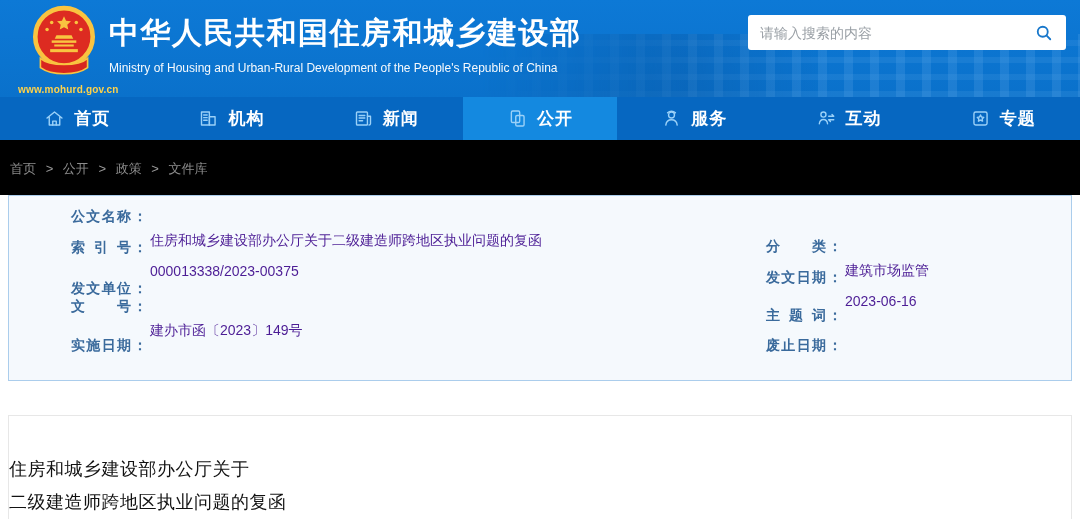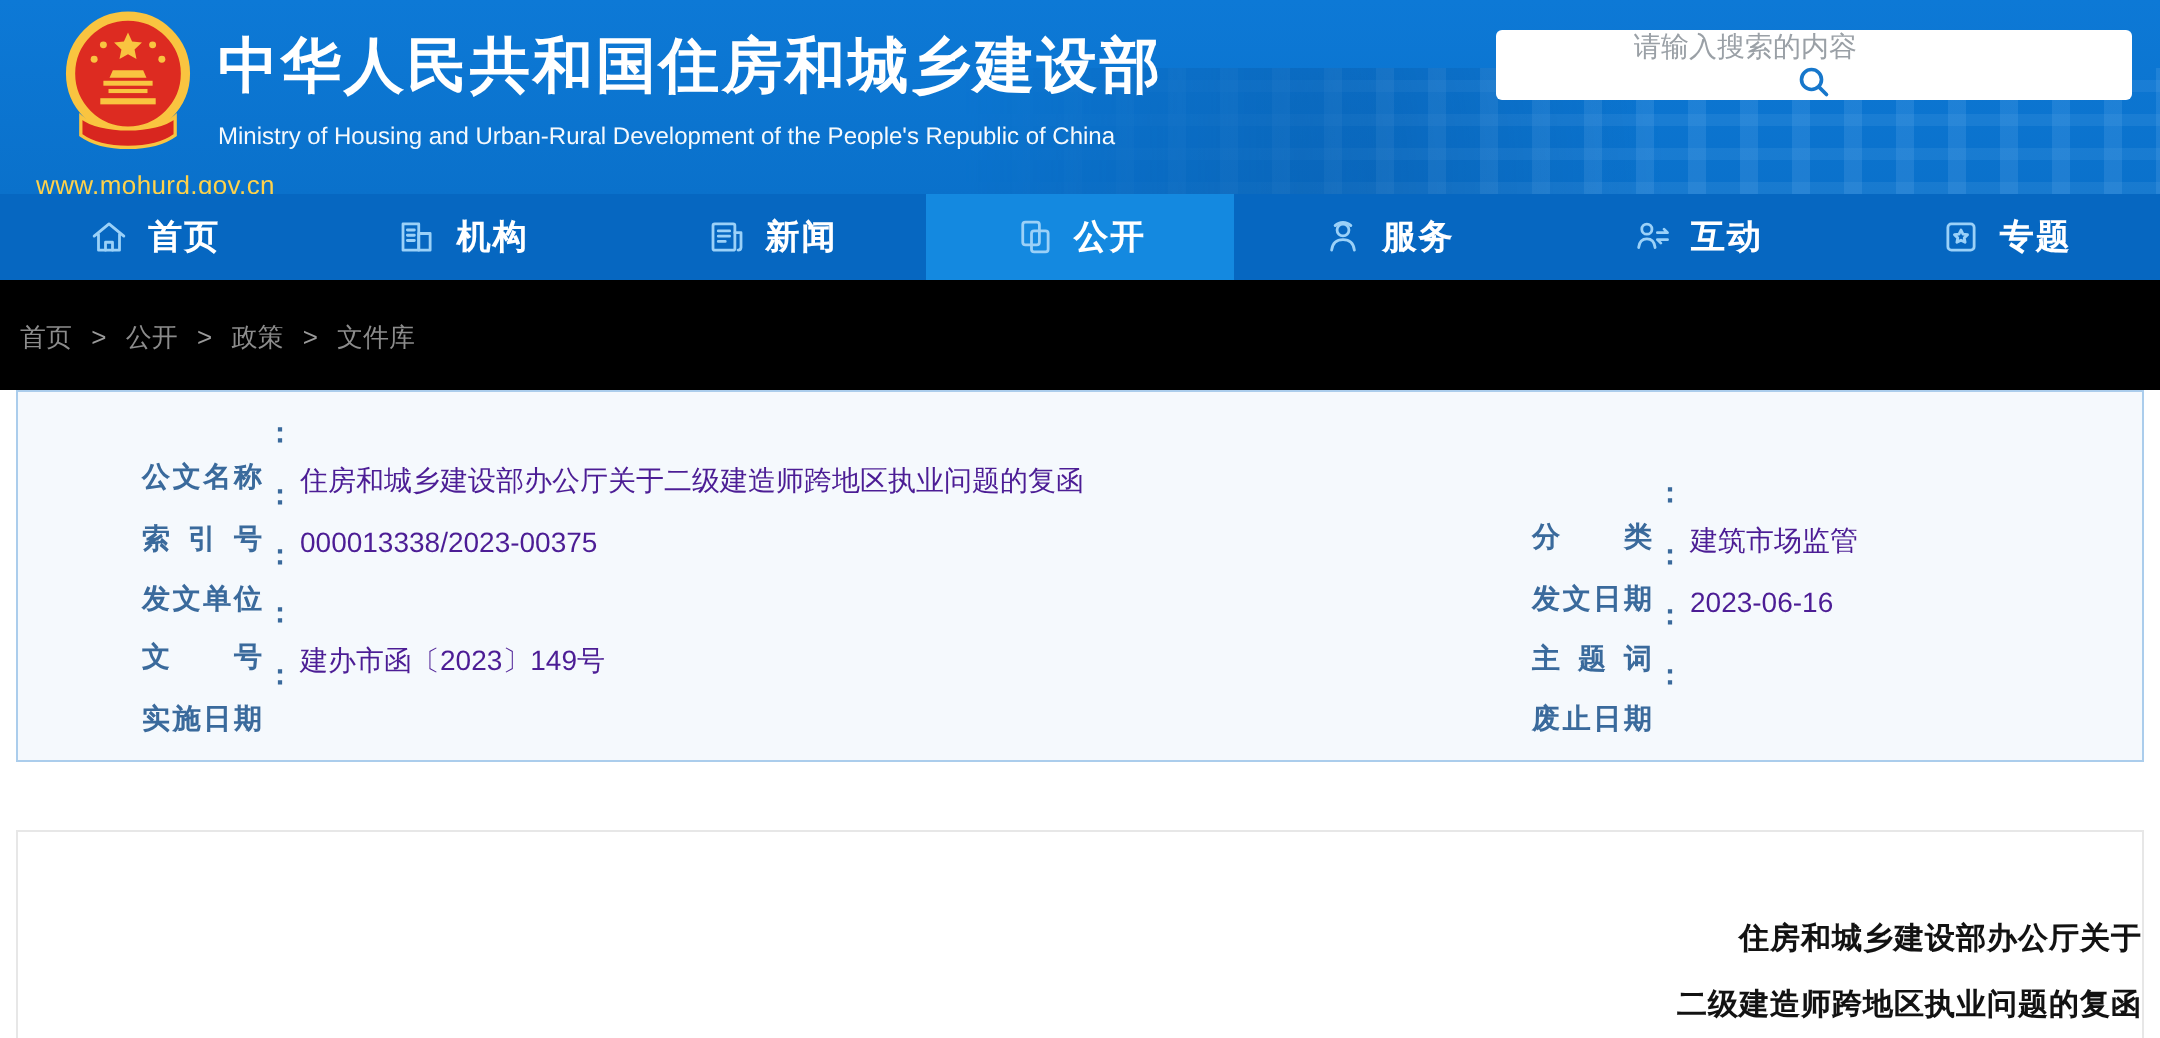--- a/index.html
+++ b/index.html
@@ -10,26 +10,26 @@
   .header { position:relative; height:97px;
             background:linear-gradient(180deg,#0d79d6 0%,#0a71cb 100%); overflow:hidden; }
   .building-decor { position:absolute; right:0; top:34px; width:600px; height:63px; opacity:.45;
       background-image:
         radial-gradient(circle at 8% 85%, rgba(6,62,125,.55) 0 22%, transparent 55%),
         repeating-linear-gradient(90deg, rgba(170,215,255,.28) 0 9px, transparent 9px 26px),
         repeating-linear-gradient(0deg, rgba(170,215,255,.20) 0 6px, transparent 6px 17px);
       -webkit-mask-image:linear-gradient(90deg,transparent,#000 35%);
               mask-image:linear-gradient(90deg,transparent,#000 35%); }
   .logo-wrap { position:absolute; left:18px; top:5px; width:92px; text-align:center; cursor:pointer; }
-  .site-url { color:#ffd24a; font-weight:normal; font-size:13px; margin-top:-5px; letter-spacing:.2px; }
+  .site-url { color:#ffd24a; font-weight:bold; font-size:10px; margin-top:-5px; letter-spacing:.2px; }
   .title-block { position:absolute; left:109px; top:13px; color:#fff; cursor:pointer; }
   .title-cn { font-size:30px; font-weight:bold; letter-spacing:1.5px; }
   .title-en { font-size:12px; margin-top:7px; opacity:.96; }
   .search-box { position:absolute; right:14px; top:15px; width:318px; height:35px;
-                background:#fff; border-radius:3px; display:flex; align-items:center; overflow:hidden;flex-direction:column; }
+                background:#fff; border-radius:3px; display:flex; align-items:center; overflow:hidden; }
   .search-box input { flex:1; border:none; outline:none; padding:0 12px; font-size:14px; color:#333;
                       font-family:inherit; }
   .search-box input::placeholder { color:#9aa0a6; }
   .search-btn { width:44px; height:100%; display:flex; align-items:center; justify-content:center; cursor:pointer; }
 
   
   .nav { display:flex; height:43px; background:#0667c1; }
   .nav-item { flex:1; display:flex; align-items:center; justify-content:center; gap:9px;
               color:#fff; font-size:17px; font-weight:bold; cursor:pointer; letter-spacing:1px; }
   .nav-item.active { background:#1489e0; }
@@ -42,28 +42,28 @@
   .breadcrumb .crumb { cursor:pointer; }
   .breadcrumb .sep { margin:0 6px; color:#9a9a9a; }
 
   
   .doc-info { margin:0 8px; background:#f5f9fd; border:1px solid #abcdec;
               padding:18px 0 16px 62px; font-size:14px; }
   .info-row { display:flex; height:30px; align-items:center; }
   .info-left  { width:695px; display:flex; }
   .info-right { flex:1; display:flex; }
   .f-label { font-weight:bold; color:#3a6a9c; min-width:60px;
-             text-align:justify; text-align-last:justify;margin-top:22px; }
+             text-align:justify; text-align-last:justify; }
   .f-colon { font-weight:bold; color:#3a6a9c; margin:0 3px 0 2px; }
   .f-value { color:#4c1d95;margin-top:24px; }
 
   
   .content-card { margin:34px 8px 0; border:1px solid #e7e7e7; background:#fff;
                   height:200px; padding-top:37px; }
-  .doc-title { text-align:right; font-size:15px; font-weight:bold; color:#121212; line-height:33px;
+  .doc-title { text-align:left; font-size:18px; font-weight:normal; color:#121212; line-height:33px;
                letter-spacing:.5px; }
 </style>
 </head>
 <body>
 
 <div class="header">
   <div class="building-decor"></div>
 
   <div class="logo-wrap">
     <svg width="72" height="80" viewBox="0 0 70 78">

